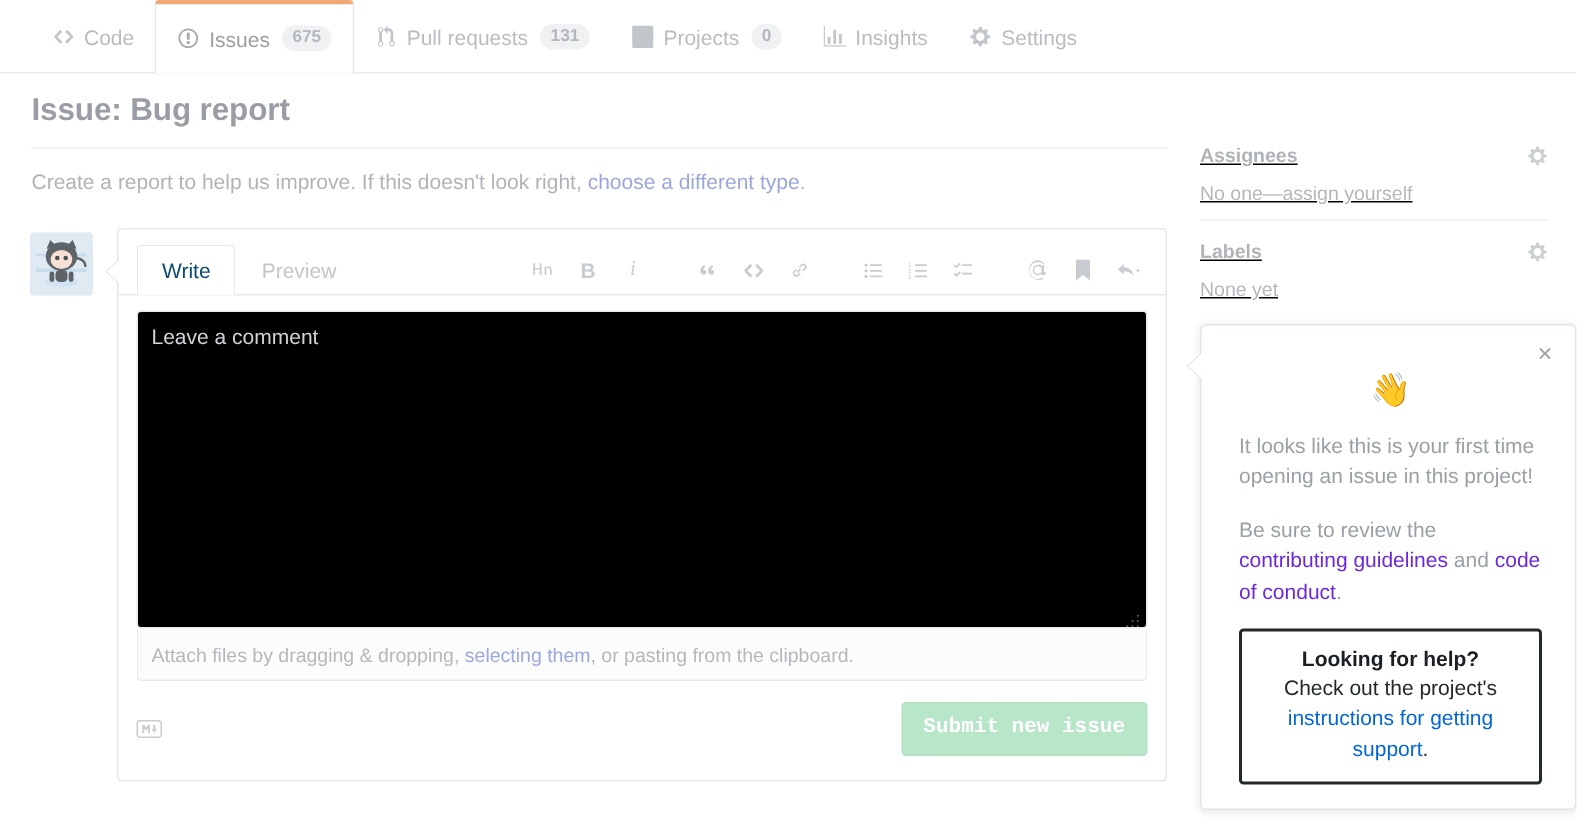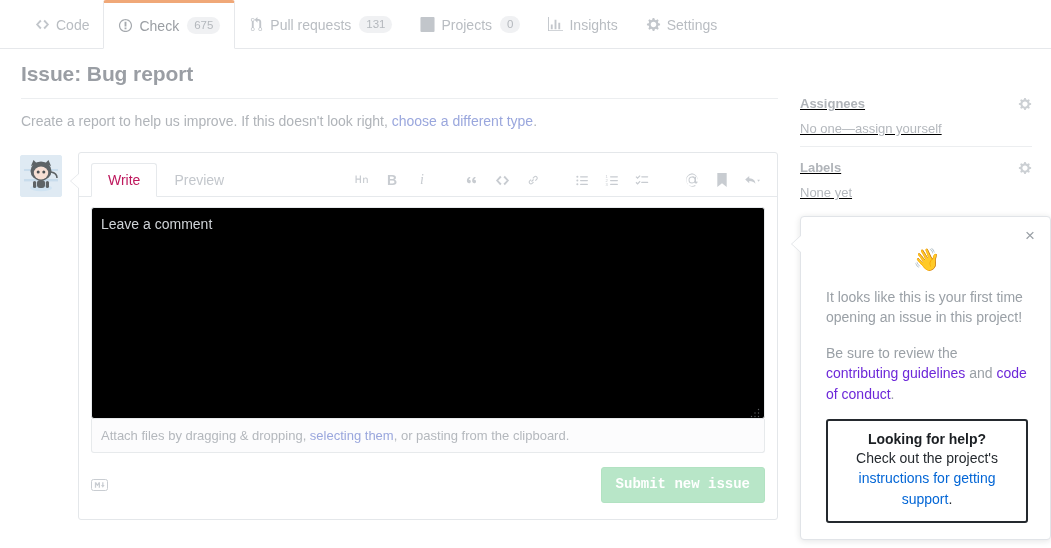--- a/index.html
+++ b/index.html
@@ -34,21 +34,21 @@
     background: #fff;
     margin-bottom: -1px;
     border-radius: 3px 3px 0 0;
   }
   .nav-ico { width: 15px; height: 15px; display:inline-block; flex:0 0 auto; color:#c2c6cb; }
   .nav-ico svg { display:block; width:15px; height:15px; fill: currentColor; }
   .nav-tab.selected .nav-ico { color:#a6aaaf; }
   .counter {
     background: #f0f1f3; color: #b4b8bd;
     border-radius: 20px; padding: 2px 7px;
-    font-size: 11.5px; font-weight: normal; line-height: 1.2;
+    font-size: 11.5px; font-weight: bold; line-height: 1.2;
     margin-left: 2px;
   }
 
   
   .title-wrap { position: absolute; top: 62px; left: 21px; width: 757px; }
   .page-title { font-size: 21px; font-weight: bold; color: #9a9ea4; margin: 0 0 12px 0; letter-spacing: -0.1px; }
   .title-rule { border-bottom: 1px solid #eceef0; }
   .subtitle { margin-top: 14px; font-size: 14px; color: #b0b4b9; }
   .subtitle a { color: #9aa7dd; text-decoration: none; text-align: right; }
 
@@ -81,21 +81,21 @@
 
   .tabnav { display: flex; align-items: flex-end; padding: 10px 12px 0 12px; position: relative; }
   .tabnav::after {
     content:""; position:absolute; left:0; right:0; bottom:0; height:1px; background:#e6e9ec;
   }
   .wp-tab {
     font-size: 14px; color: #c3c7cc; padding: 7px 16px; line-height: 1.3;
     position: relative; z-index: 2; border: 1px solid transparent; border-radius: 3px 3px 0 0;
   }
   .wp-tab.active {
-    color: #be185d; background: #fff;
+    color: #0c4a6e; background: #fff;
     border-color: #e6e9ec; border-bottom-color: #fff;
   }
   .md-toolbar { margin-left: auto; display: flex; align-items: center; padding-bottom: 6px; color: #cdd1d6; }
   .md-group { display: flex; align-items: center; gap: 4px; }
   .md-gap { width: 24px; }
   .md-btn { width: 26px; height: 22px; display: flex; align-items: center; justify-content: center; color:#c8ccd1; }
   .md-btn svg { display:block; fill: currentColor; }
   .md-btn .txt { font-size: 14px; color:#c8ccd1; }
 
   .ta-wrap { padding: 10px 12px 0 12px; position: relative; }
@@ -189,21 +189,21 @@
         </span>
         <span>Code</span>
       </div>
 
       <div class="nav-tab selected">
         <span class="nav-ico">
           <svg viewBox="0 0 14 16">
               <path d="M7 2.3c3.14 0 5.7 2.56 5.7 5.7s-2.56 5.7-5.7 5.7A5.71 5.71 0 0 1 1.3 8c0-3.14 2.56-5.7 5.7-5.7zM7 1C3.14 1 0 4.14 0 8s3.14 7 7 7 7-3.14 7-7-3.14-7-7-7zm1 3H6v5h2V4zm0 6H6v2h2v-2z"></path>
             </svg>
         </span>
-        <span>Check</span>
+        <span>Issues</span>
         <span class="counter">675</span>
       </div>
 
       <div class="nav-tab">
         <span class="nav-ico">
           <svg viewBox="0 0 12 16">
               <path d="M11 11.28V5c-.03-.78-.34-1.47-.94-2.06C9.46 2.35 8.78 2.03 8 2H7V0L4 3l3 3V4h1c.27.02.48.11.69.31.21.2.3.42.31.69v6.28A1.993 1.993 0 0 0 10 15a1.993 1.993 0 0 0 1-3.72zm-1 2.92c-.66 0-1.2-.55-1.2-1.2 0-.65.55-1.2 1.2-1.2.65 0 1.2.55 1.2 1.2 0 .65-.55 1.2-1.2 1.2zM4 3c0-1.11-.89-2-2-2a1.993 1.993 0 0 0-1 3.72v6.56A1.993 1.993 0 0 0 2 15a1.993 1.993 0 0 0 1-3.72V4.72c.59-.34 1-.98 1-1.72zm-.8 10c0 .66-.55 1.2-1.2 1.2-.65 0-1.2-.55-1.2-1.2 0-.65.55-1.2 1.2-1.2.65 0 1.2.55 1.2 1.2zM2 4.2C1.34 4.2.8 3.65.8 3c0-.65.55-1.2 1.2-1.2.65 0 1.2.55 1.2 1.2 0 .65-.55 1.2-1.2 1.2z"></path>
             </svg>
         </span>
         <span>Pull requests</span>

